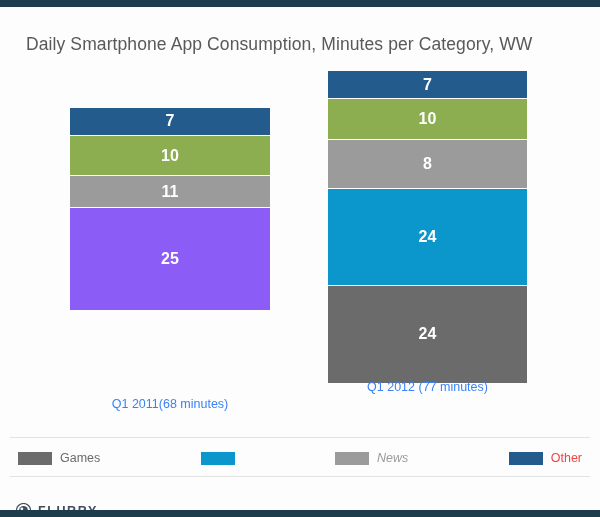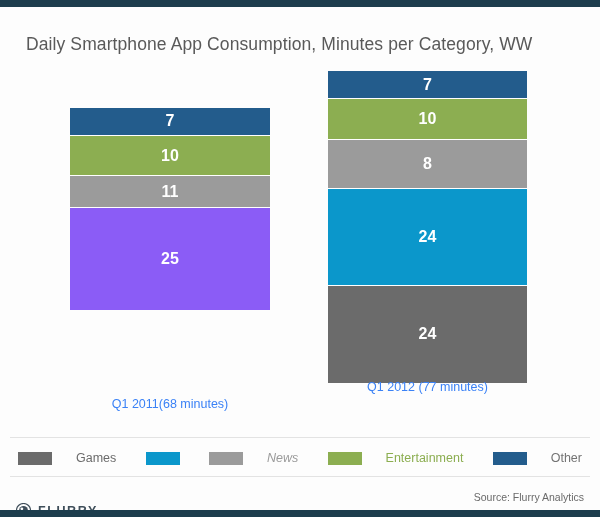--- a/index.html
+++ b/index.html
@@ -102,21 +102,20 @@
     gap: 8px;
     white-space: nowrap;
   }
   .legend-swatch {
     width: 34px;
     height: 13px;
     flex: none;
   }
   .legend-label {
     font-size: 12.5px;
-    margin-left: 16px;
   }
   .footer {
     position: absolute;
     left: 0;
     top: 483px;
     width: 600px;
     height: 27px;
     display: flex;
     align-items: center;
     justify-content: space-between;
@@ -198,36 +197,31 @@
         <span class="legend-label" style="color: rgb(107, 107, 107);">Games</span>
       </div>
       <div class="legend-item">
         <span class="legend-swatch" style="background: rgb(11, 151, 203);"></span>
       </div>
       <div class="legend-item">
         <span class="legend-swatch" style="background: rgb(155, 155, 155);"></span>
         <span class="legend-label" style="color: rgb(155, 155, 155); font-style: italic;">News</span>
       </div>
       <div class="legend-item">
-        <span class="legend-swatch" style="background: rgb(140, 174, 81);"></span>
-        <span class="legend-label" style="color: rgb(140, 174, 81);">Entertainment</span>
-      </div>
-      <div class="legend-item">
         <span class="legend-swatch" style="background: rgb(35, 92, 140);"></span>
-        <span class="legend-label" style="color: #737373;">Other</span>
+        <span class="legend-label" style="color: #ef4444;">Other</span>
       </div>
     </div>
   <div class="legend-sep-bottom"></div>
 
   <div class="footer">
     <div class="brand">
       <svg class="brand-mark" viewBox="0 0 32 32">
         <circle cx="16" cy="16" r="15" fill="none" stroke="#3f4e5a" stroke-width="2.5"></circle>
         <circle cx="16" cy="16" r="9.5" fill="#3f4e5a"></circle>
         <circle cx="12.5" cy="12.5" r="3" fill="#ffffff"></circle>
       </svg>
       <span class="brand-word">FLURRY</span>
     </div>
-    <div class="source">Source: Flurry Analytics</div>
   </div>
 
   <div class="bottombar"></div>
 </div>
 
 </body></html>

